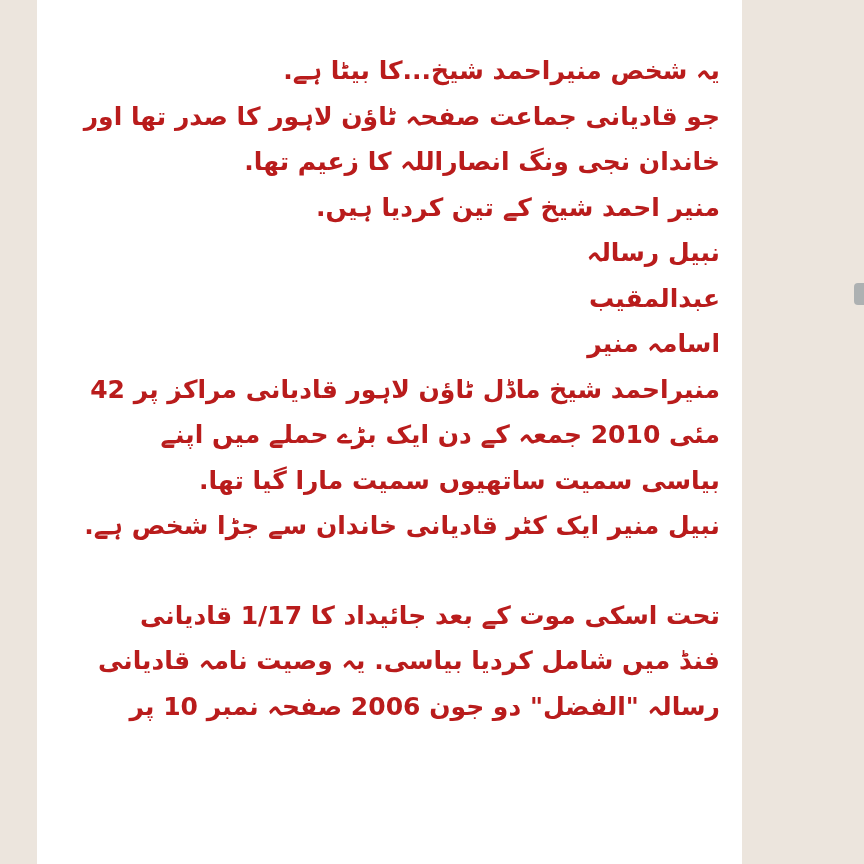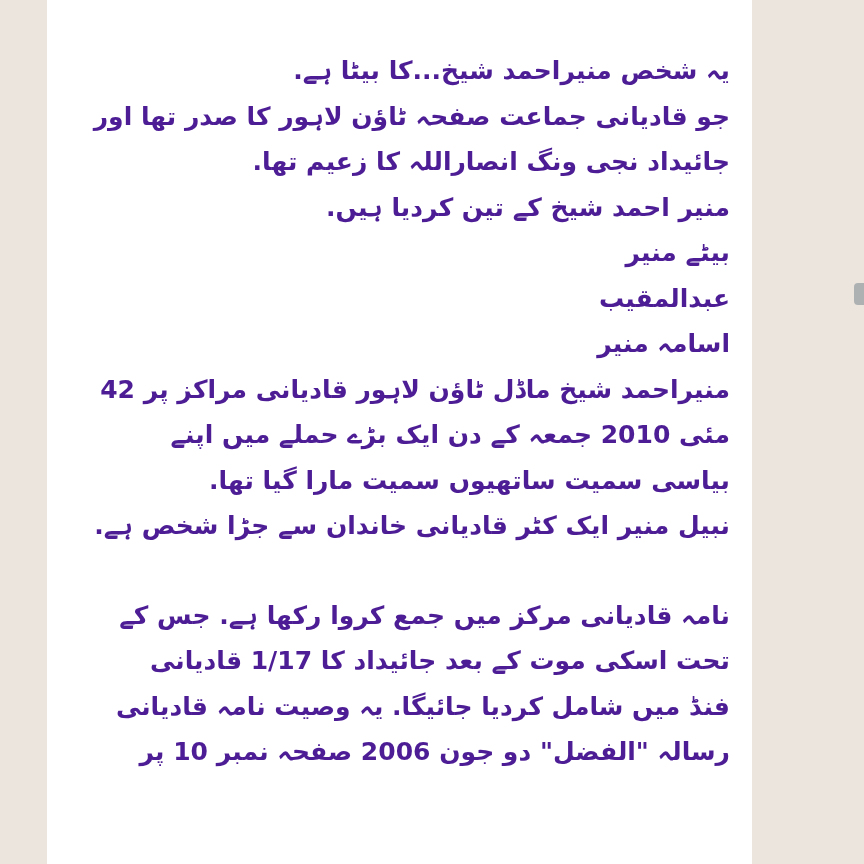--- a/index.html
+++ b/index.html
@@ -10,23 +10,22 @@
       font-family: "DejaVu Sans", sans-serif;
     }
     .bubble {
       position: absolute;
       left: 37px; top: 0; width: 705px; height: 864px;
       background: #ffffff;
       box-sizing: border-box;
       padding: 48px 22px 0 30px;
       direction: rtl;
       text-align: right;
-      color: #4c1d95;
+      color: #b91c1c;
       overflow: hidden;
-      margin-left: 10px;
     }
     .line {
       font-size: 25px;
       font-weight: bold;
       line-height: 45.5px;
       white-space: nowrap;
       filter: blur(0.4px);
     }
     .gap { height: 44px; }
     .side-button {
@@ -37,32 +36,31 @@
       opacity: 0.8;
     }
   </style>
 </head>
 <body>
 
 <div class="bubble">
   <div>
     <div class="line">یہ شخص منیراحمد شیخ...کا بیٹا ہے.</div>
     <div class="line">جو قادیانی جماعت صفحہ ٹاؤن لاہور کا صدر تھا اور</div>
-    <div class="line">جائیداد نجی ونگ انصاراللہ کا زعیم تھا.</div>
+    <div class="line">خاندان نجی ونگ انصاراللہ کا زعیم تھا.</div>
     <div class="line">منیر احمد شیخ کے تین کردیا ہیں.</div>
-    <div class="line">بیٹے منیر</div>
+    <div class="line">نبیل رسالہ</div>
     <div class="line">عبدالمقیب</div>
     <div class="line">اسامہ منیر</div>
     <div class="line">منیراحمد شیخ ماڈل ٹاؤن لاہور  قادیانی مراکز پر 42</div>
     <div class="line">مئی 2010 جمعہ کے دن ایک بڑے حملے میں اپنے</div>
     <div class="line">بیاسی سمیت ساتھیوں سمیت مارا گیا تھا.</div>
     <div class="line">نبیل منیر ایک کٹر قادیانی خاندان سے جڑا شخص ہے.</div>
   </div>
   <div class="gap"></div>
   <div>
-    <div class="line">نامہ قادیانی مرکز میں جمع کروا رکھا ہے. جس کے</div>
     <div class="line">تحت اسکی موت کے بعد جائیداد کا 1/17 قادیانی</div>
-    <div class="line">فنڈ میں شامل کردیا جائیگا. یہ وصیت نامہ قادیانی</div>
+    <div class="line">فنڈ میں شامل کردیا بیاسی. یہ وصیت نامہ قادیانی</div>
     <div class="line">رسالہ "الفضل" دو جون 2006 صفحہ نمبر 10 پر</div>
   </div>
 </div>
 
 <div class="side-button"></div>
 
 </body></html>

